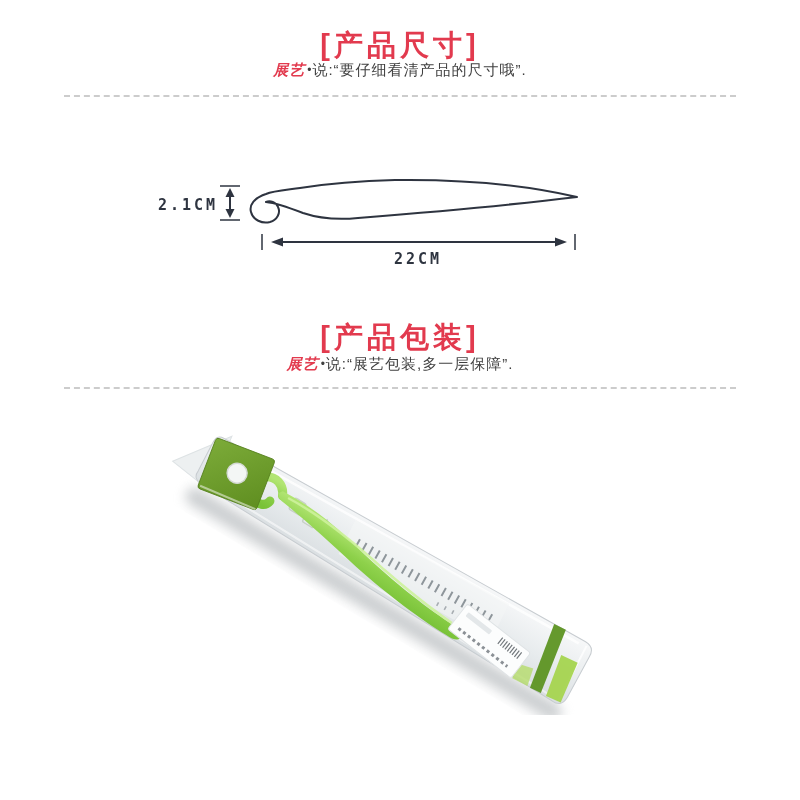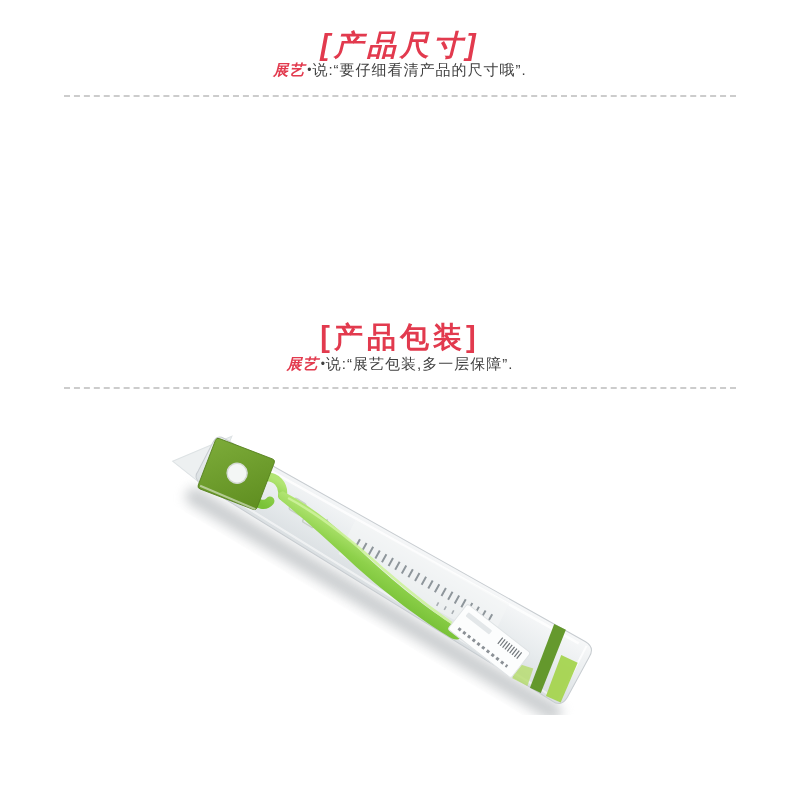--- a/index.html
+++ b/index.html
@@ -17,28 +17,62 @@
   .photo-wrap{position:absolute;left:170px;top:425px;width:440px;height:290px;}
   svg{display:block;}
   .dim-text{font-family:"DejaVu Sans Mono","Liberation Mono",monospace;
         font-size:15px;font-weight:bold;letter-spacing:3px;fill:#2e3440;}
 </style>
 </head>
 <body>
 
 <div class="page">
 
-  <div class="section-title" style="top:26px;font-style:italic;">[产品尺寸]</div>
+  <div class="section-title" style="top:26px;">[产品尺寸]</div>
 
   <div class="section-sub" style="top:61px;">
     <span class="brand">展艺</span><span class="bullet">•</span><span>说:</span><span>“要仔细看清产品的尺寸哦”.</span>
   </div>
 
   <div class="divider" style="top:95px;"></div>
 
+  <div class="diagram-wrap">
+    <svg width="520" height="130" viewBox="0 0 520 130">
+
+      <path d="M 437 47
+           C 390 36, 330 29, 255 30
+           C 215 31, 185 34, 160 38
+           C 146 40, 133 41, 126 44
+           C 114 48, 109 55, 111 62
+           C 113 70, 122 74, 130 72
+           C 137 70, 141 63, 138 57
+           C 136 52, 130 50, 126 52
+           C 136 53, 150 58, 163 63
+           C 178 68, 198 70, 218 68
+           C 280 63, 380 54, 437 47 Z" fill="none" stroke="#2e3440" stroke-width="2" stroke-linejoin="round"></path>
+
+      <g stroke="#2e3440" fill="#2e3440">
+        <line x1="80" y1="36" x2="100" y2="36" stroke-width="1.5"></line>
+        <line x1="80" y1="70" x2="100" y2="70" stroke-width="1.5"></line>
+        <line x1="90" y1="44" x2="90" y2="62" stroke-width="2"></line>
+        <polygon points="85.5,47 94.5,47 90,38" stroke="none"></polygon>
+        <polygon points="85.5,59 94.5,59 90,68" stroke="none"></polygon>
+      </g>
+      <text class="dim-text" x="48" y="60" text-anchor="middle">2.1CM</text>
+
+      <g stroke="#2e3440" fill="#2e3440">
+        <line x1="122" y1="84" x2="122" y2="100" stroke-width="1.5"></line>
+        <line x1="435" y1="84" x2="435" y2="100" stroke-width="1.5"></line>
+        <line x1="140" y1="92" x2="418" y2="92" stroke-width="2"></line>
+        <polygon points="143,87.5 143,96.5 131,92" stroke="none"></polygon>
+        <polygon points="415,87.5 415,96.5 427,92" stroke="none"></polygon>
+      </g>
+      <text class="dim-text" x="278" y="114" text-anchor="middle">22CM</text>
+    </svg>
+  </div>
 
   <div class="section-title" style="top:318px;">[产品包装]</div>
 
   <div class="section-sub" style="top:355px;">
     <span class="brand">展艺</span><span class="bullet">•</span><span>说:</span><span>“展艺包装,多一层保障”.</span>
   </div>
 
   <div class="divider" style="top:387px;"></div>
 
   <div class="photo-wrap">

